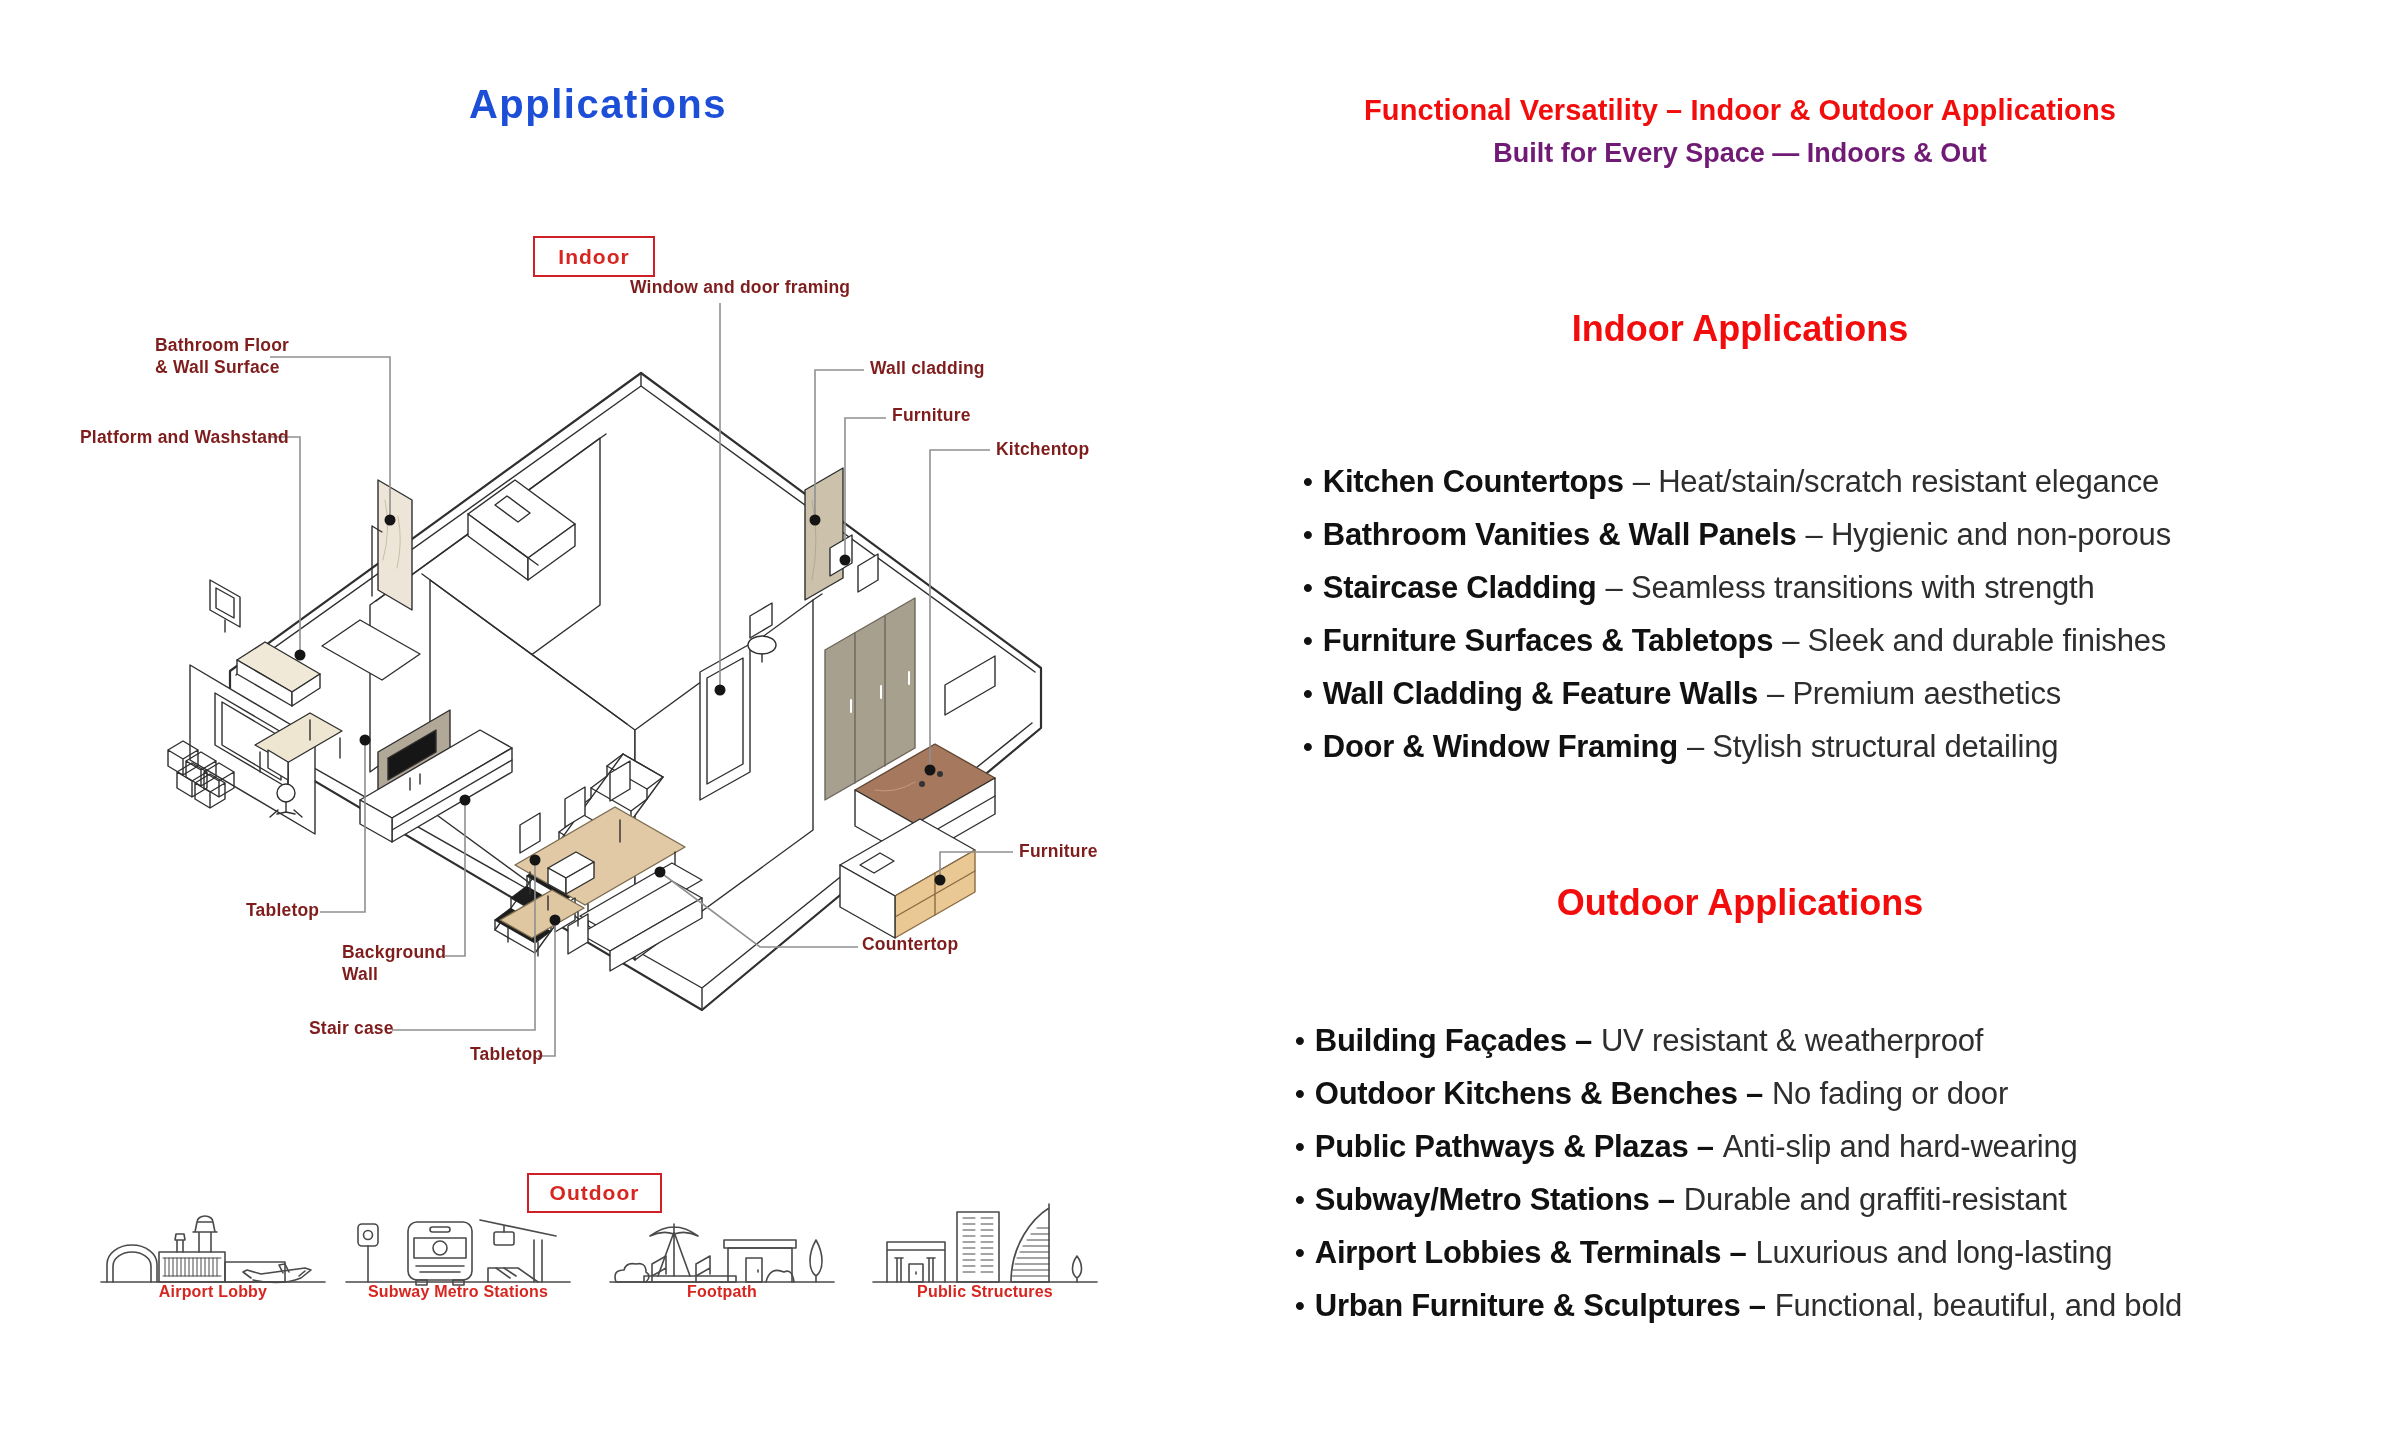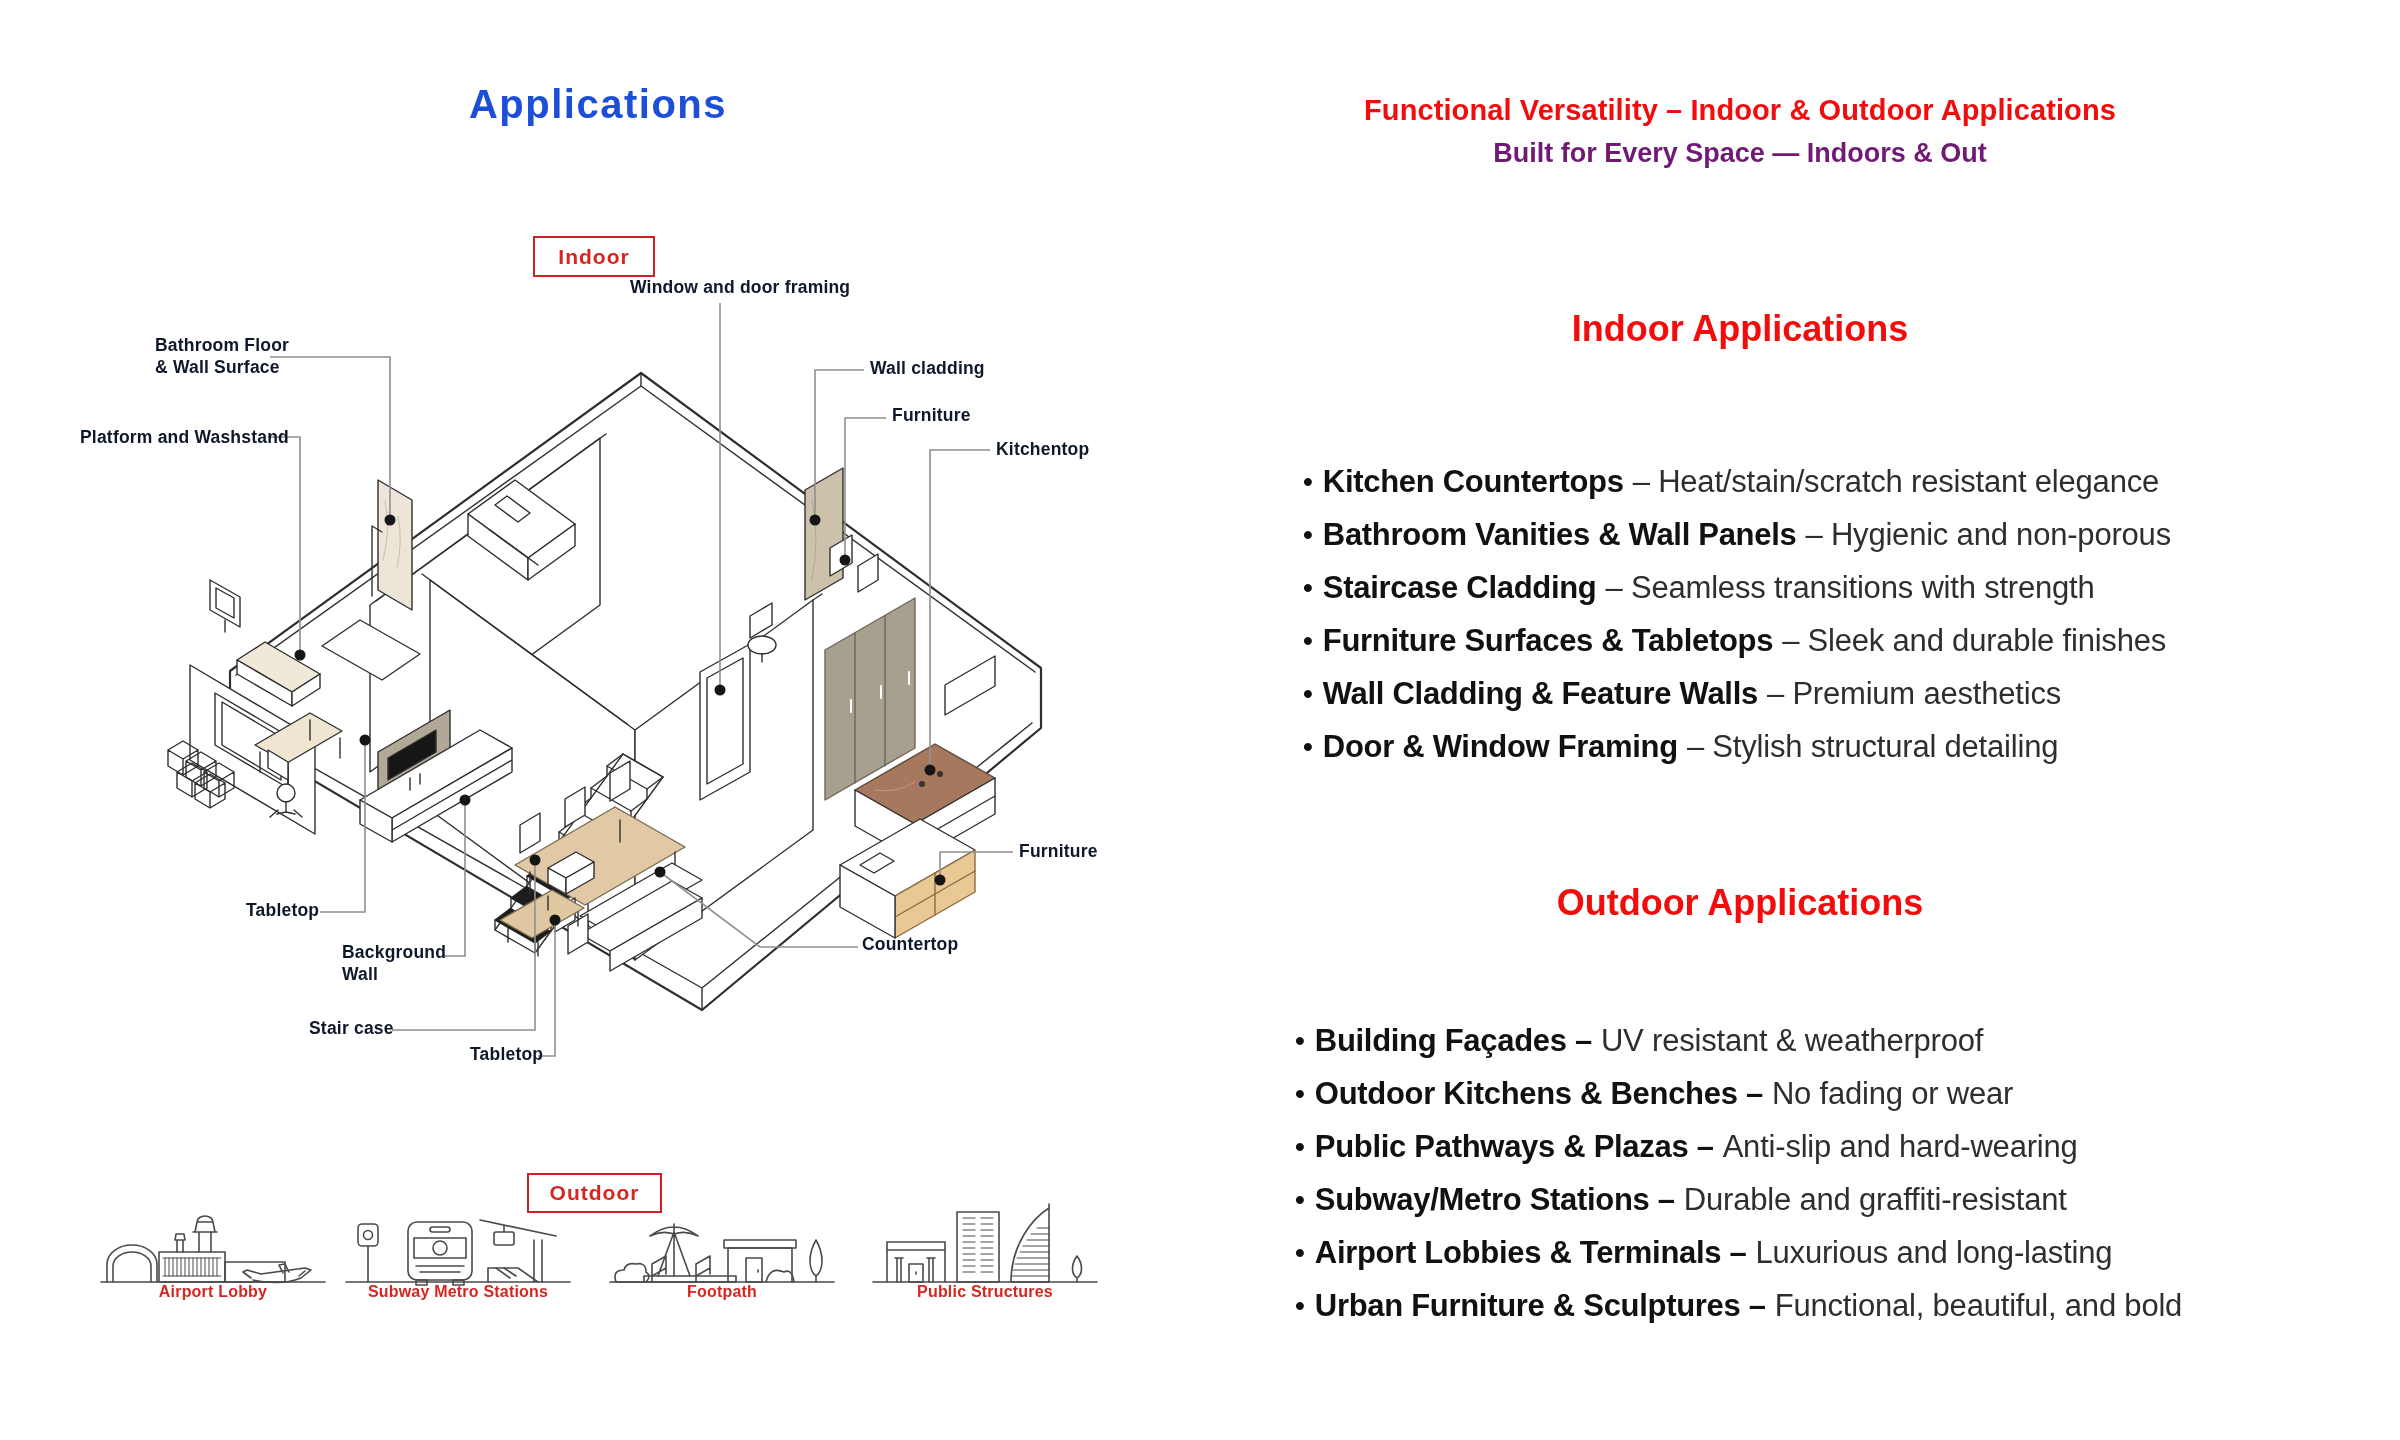--- a/index.html
+++ b/index.html
@@ -9,21 +9,21 @@
     -webkit-font-smoothing:antialiased;
   }
   .abs{position:absolute;}
   
   .app-title{left:398px;top:82px;width:400px;text-align:center;
     font-size:40px;font-weight:700;letter-spacing:1.5px;color:#1d4ed8;}
   .tag-box{border:2.5px solid #cf2027;color:#d7251f;font-weight:700;
     display:flex;align-items:center;justify-content:center;font-size:21px;letter-spacing:1px;margin-top:40px;}
   .indoor-box{left:533px;top:196px;width:118px;height:37px;}
   .outdoor-box{left:527px;top:1133px;width:131px;height:36px;}
-  .callout{color:#0f172a;font-size:17.5px;font-weight:600;letter-spacing:.2px;line-height:22px;white-space:nowrap;}
+  .callout{color:#7f1d1d;font-size:17.5px;font-weight:600;letter-spacing:.2px;line-height:22px;white-space:nowrap;}
   #diagram-svg{left:0;top:0;}
   .icon-caption{top:1283px;width:240px;text-align:center;color:#d7251f;
     font-size:16px;font-weight:700;letter-spacing:.2px;}
   .o-icon{top:1202px;width:240px;height:96px;}
   
   .hdr-red{left:1240px;top:94px;width:1000px;text-align:center;
     font-size:29px;font-weight:700;color:#f30c0c;letter-spacing:.1px;}
   .hdr-black{left:1240px;top:138px;width:1000px;text-align:center;
     font-size:27px;font-weight:700;color:#701a75;}
   .sect-head{width:1000px;text-align:center;font-size:36px;font-weight:700;color:#f30c0c;}
@@ -360,21 +360,21 @@
 <div class="abs sect-head outdoor-head">Outdoor Applications</div>
 <div class="abs b-list outdoor-list">
   <div class="b-row">
       <span class="bullet">•</span>
       <span class="term">Building Façades –</span>
       <span class="desc">UV resistant &amp; weatherproof</span>
     </div>
   <div class="b-row">
       <span class="bullet">•</span>
       <span class="term">Outdoor Kitchens &amp; Benches –</span>
-      <span class="desc">No fading or wear</span>
+      <span class="desc">No fading or door</span>
     </div>
   <div class="b-row">
       <span class="bullet">•</span>
       <span class="term">Public Pathways &amp; Plazas –</span>
       <span class="desc">Anti-slip and hard-wearing</span>
     </div>
   <div class="b-row">
       <span class="bullet">•</span>
       <span class="term">Subway/Metro Stations –</span>
       <span class="desc">Durable and graffiti-resistant</span>

